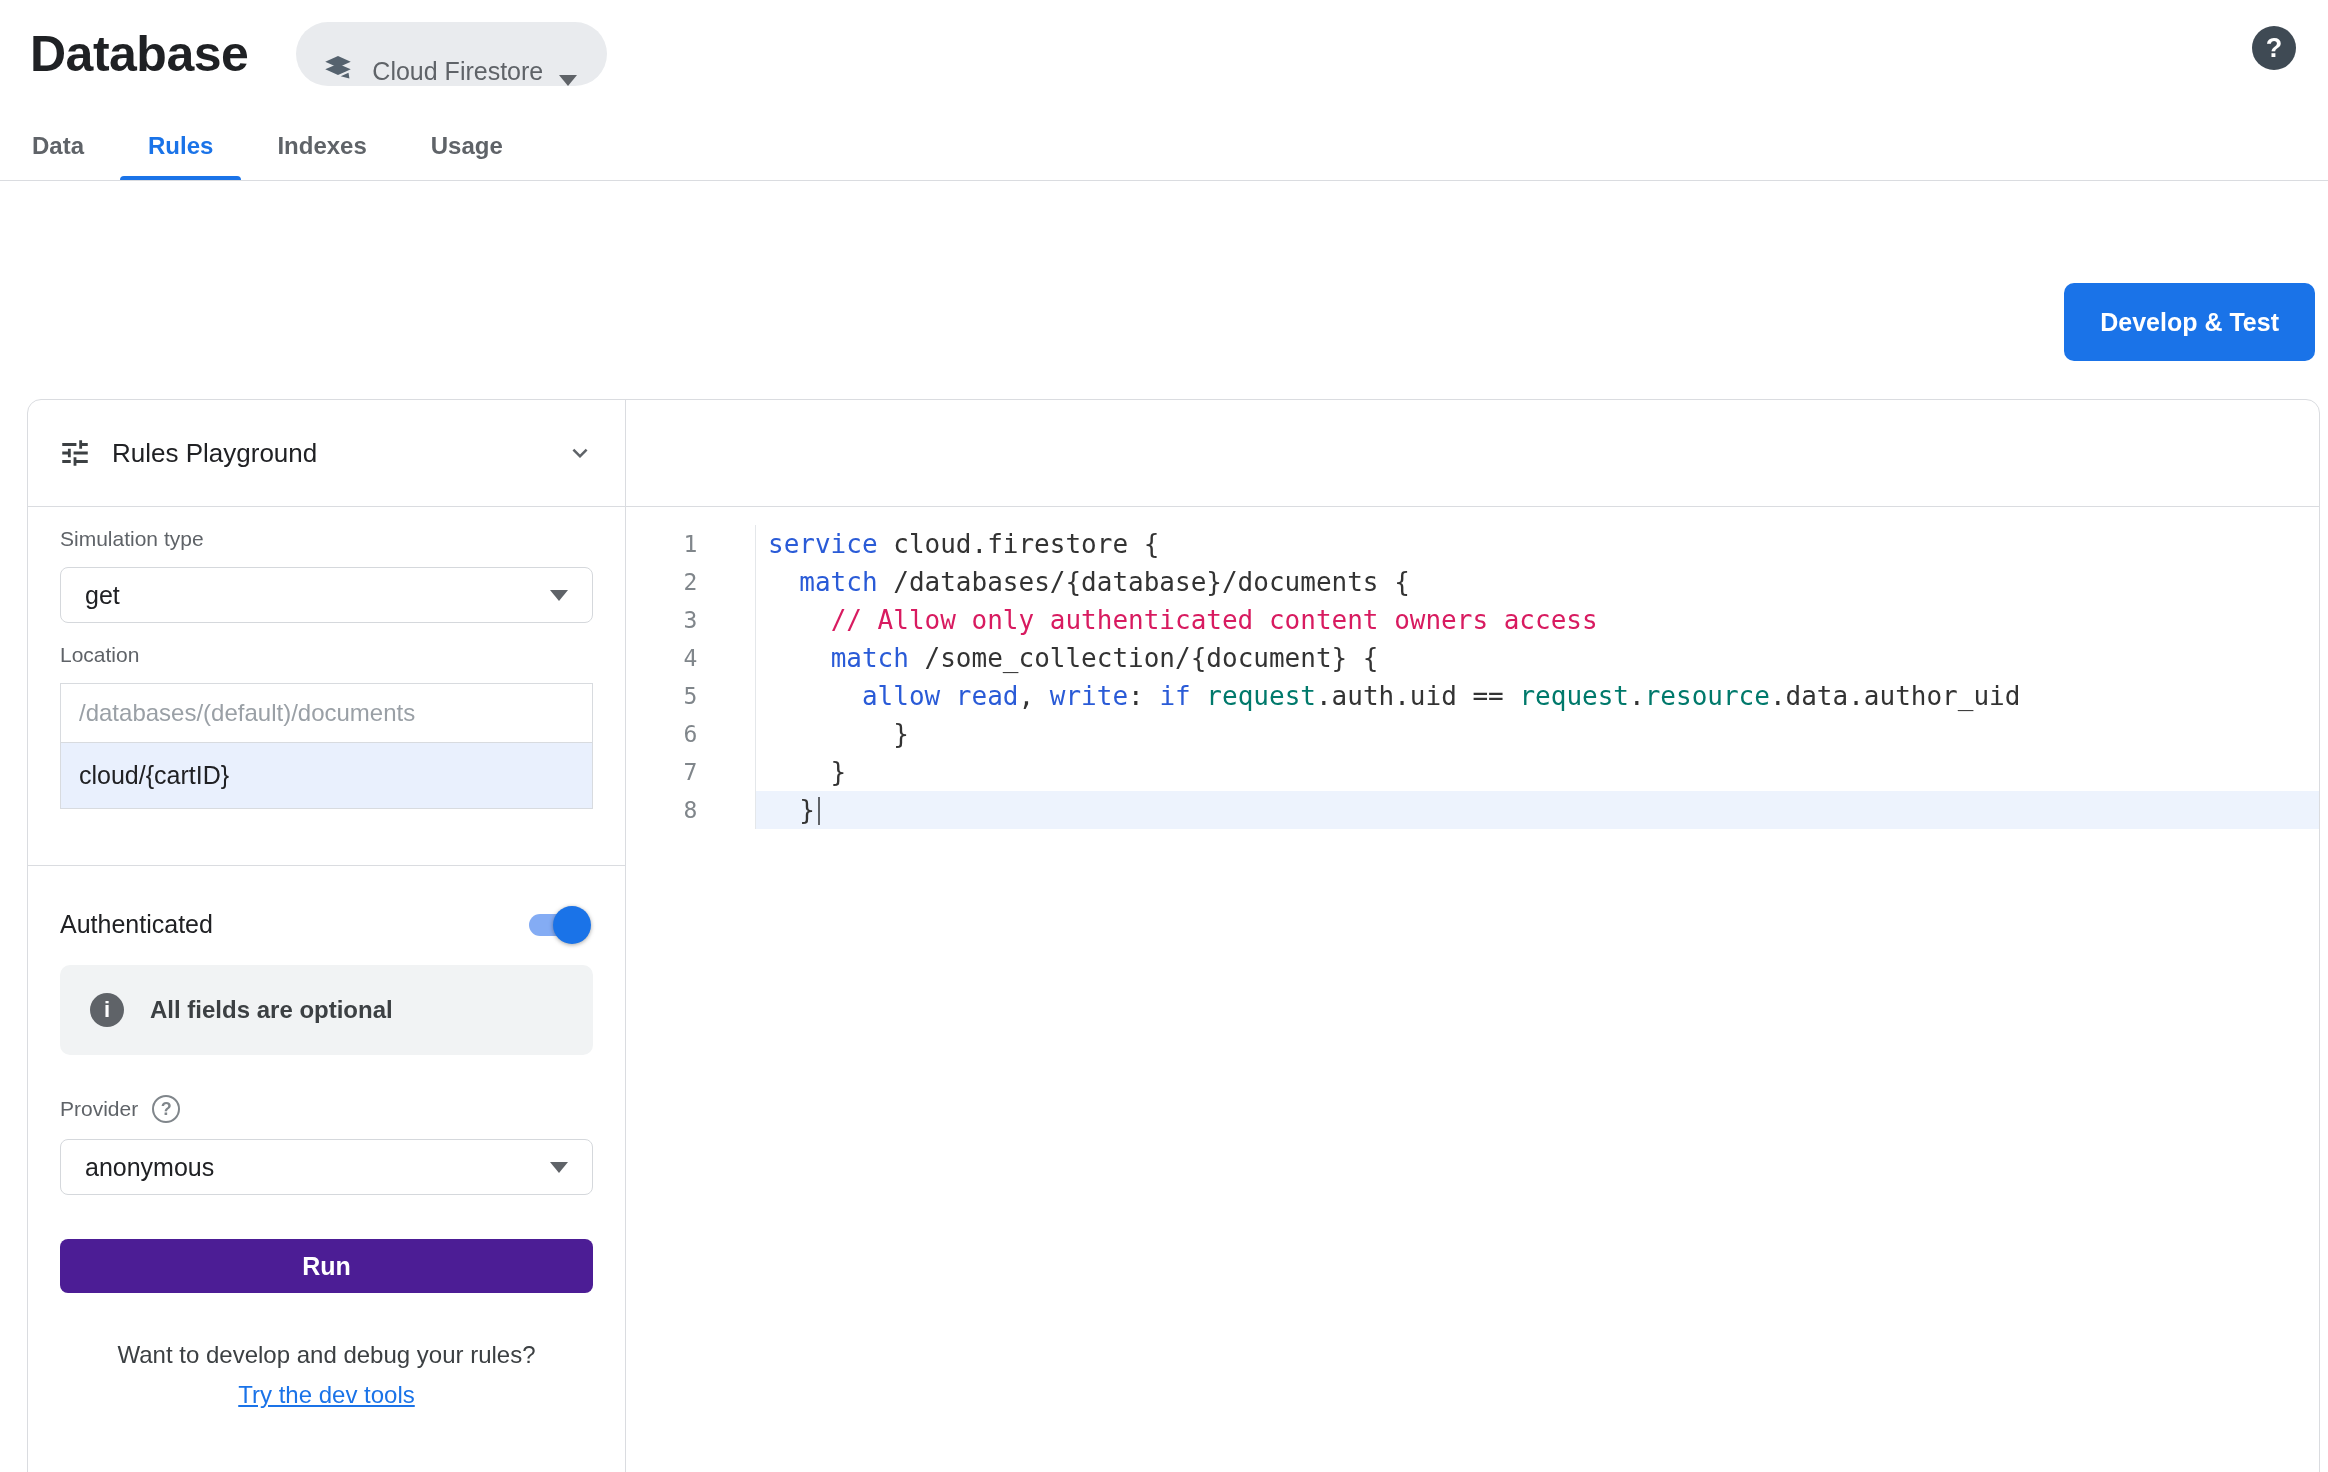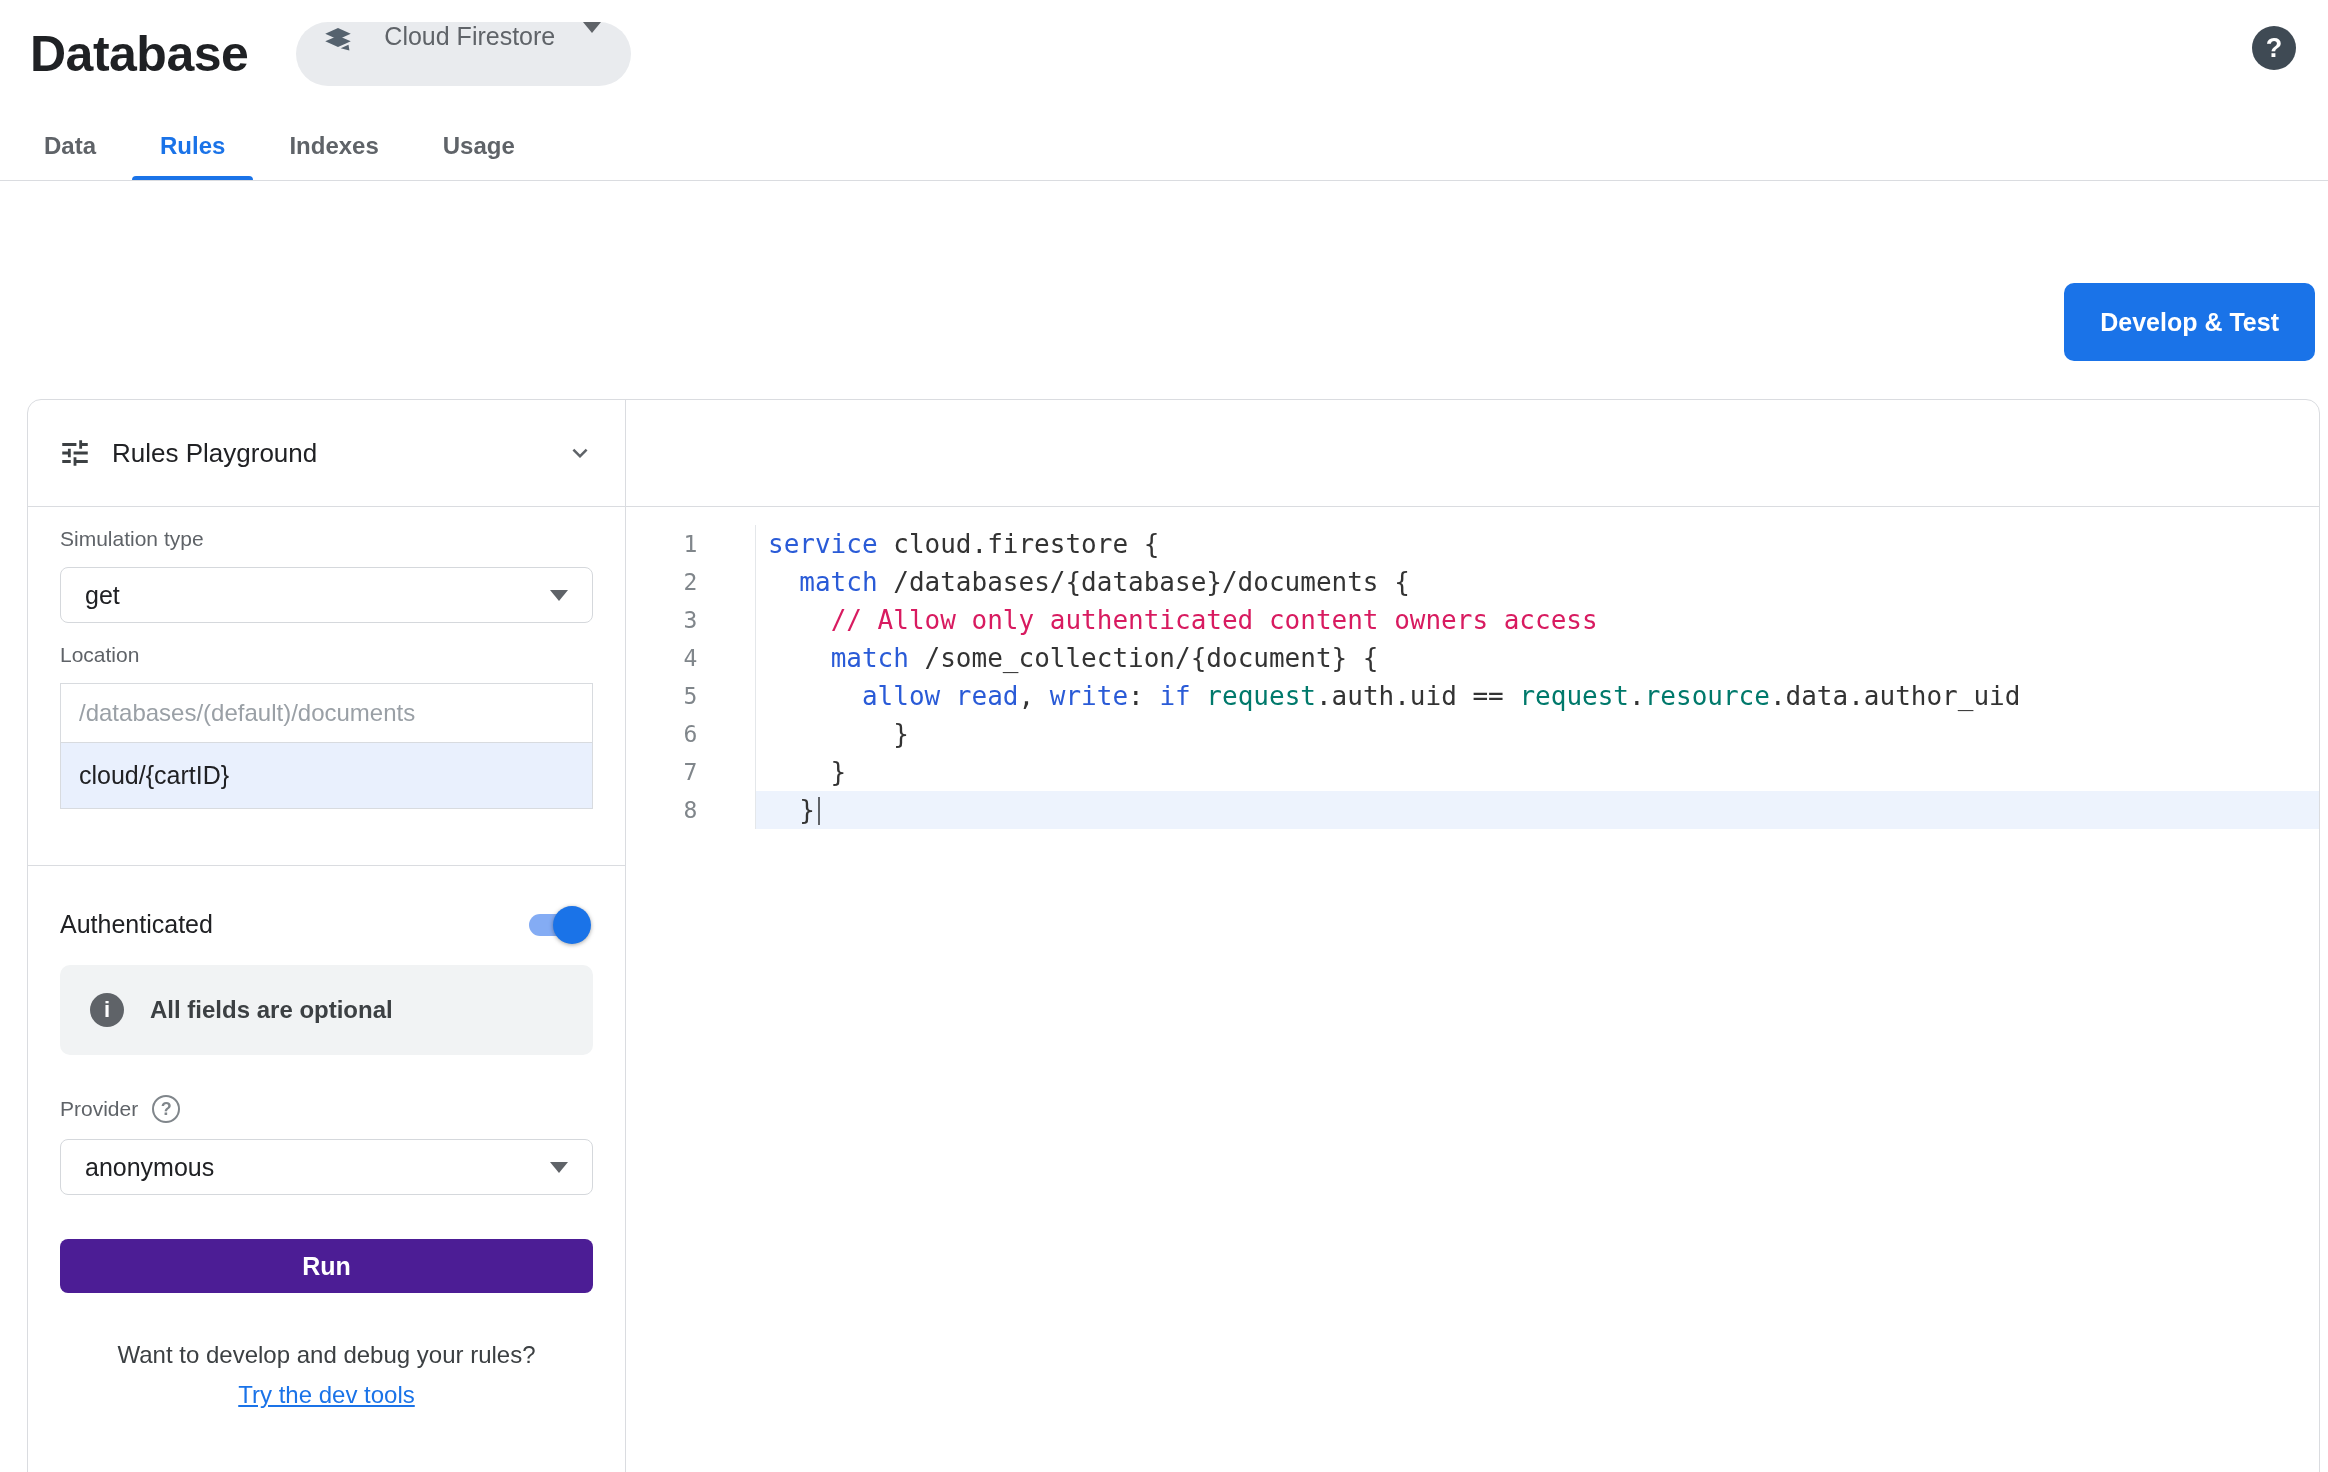--- a/index.html
+++ b/index.html
@@ -10,33 +10,33 @@
     background: #ffffff;
     font-family: "Liberation Sans", "DejaVu Sans", sans-serif;
     color: #202124;
   }
 
   
   .page-header { display: flex; align-items: center; padding: 20px 30px 0 30px; position: relative; }
   .page-title { font-size: 50px; font-weight: 700; letter-spacing: -0.5px; color: #1f2124; line-height: 68px; }
   .product-pill {
     margin-left: 48px; height: 64px; background: #e9ebee; border-radius: 999px;
-    display: flex; align-items: flex-start; gap: 28px; padding: 0 30px 0 24px; cursor: pointer;
+    display: flex; align-items: flex-end; gap: 16px; padding: 16px 30px 0 24px; cursor: pointer;
   }
   .product-pill .pill-label { font-size: 25px; color: #5f6368; }
   .caret-down { width: 0; height: 0; border-left: 9px solid transparent; border-right: 9px solid transparent; border-top: 11px solid #5f6368; }
   .help-circle {
     position: absolute; right: 32px; top: 26px;
     width: 44px; height: 44px; border-radius: 50%; background: #3f4a54;
     color: #fff; display: flex; align-items: center; justify-content: center;
     font-size: 27px; font-weight: 700; cursor: pointer;
   }
 
   
-  .tab-bar { display: flex; margin-top: 22px; border-bottom: 1px solid #dadce0; padding-left: 12px; }
+  .tab-bar { display: flex; margin-top: 22px; border-bottom: 1px solid #dadce0; padding-left: 0; }
   .tab {
     padding: 22px 32px 20px 32px; font-size: 24px; font-weight: 600; color: #5f6368;
     position: relative; cursor: pointer;
   }
   .tab.active { color: #1a73e8; }
   .tab.active::after {
     content: ""; position: absolute; left: 4px; right: 4px; bottom: 0; height: 4px;
     background: #1a73e8; border-radius: 4px 4px 0 0;
   }
 

